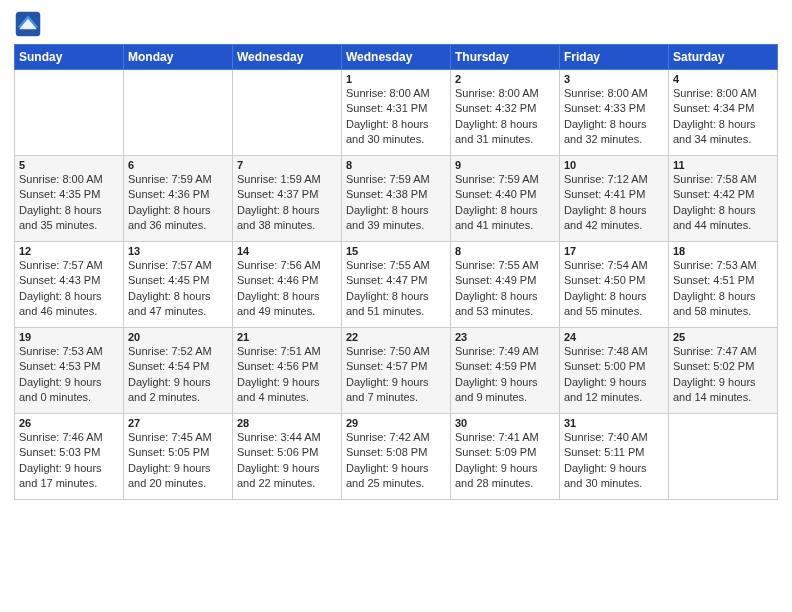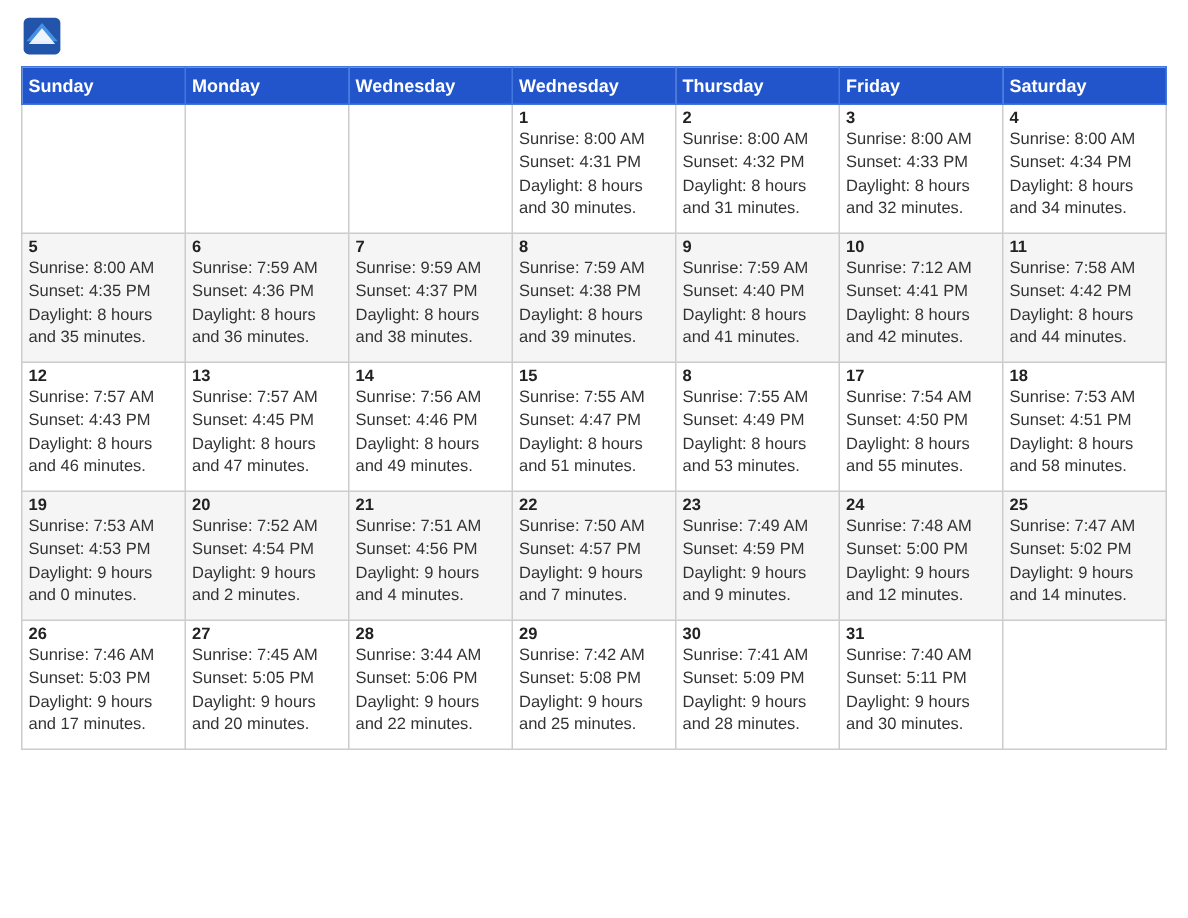--- a/index.html
+++ b/index.html
@@ -178,21 +178,21 @@
           </td>
           <td>
             <span class="day-num">6</span>
             <div class="day-info">Sunrise: 7:59 AM
 Sunset: 4:36 PM
 Daylight: 8 hours
 and 36 minutes.</div>
           </td>
           <td>
             <span class="day-num">7</span>
-            <div class="day-info">Sunrise: 9:59 AM
+            <div class="day-info">Sunrise: 1:59 AM
 Sunset: 4:37 PM
 Daylight: 8 hours
 and 38 minutes.</div>
           </td>
           <td>
             <span class="day-num">8</span>
             <div class="day-info">Sunrise: 7:59 AM
 Sunset: 4:38 PM
 Daylight: 8 hours
 and 39 minutes.</div>

